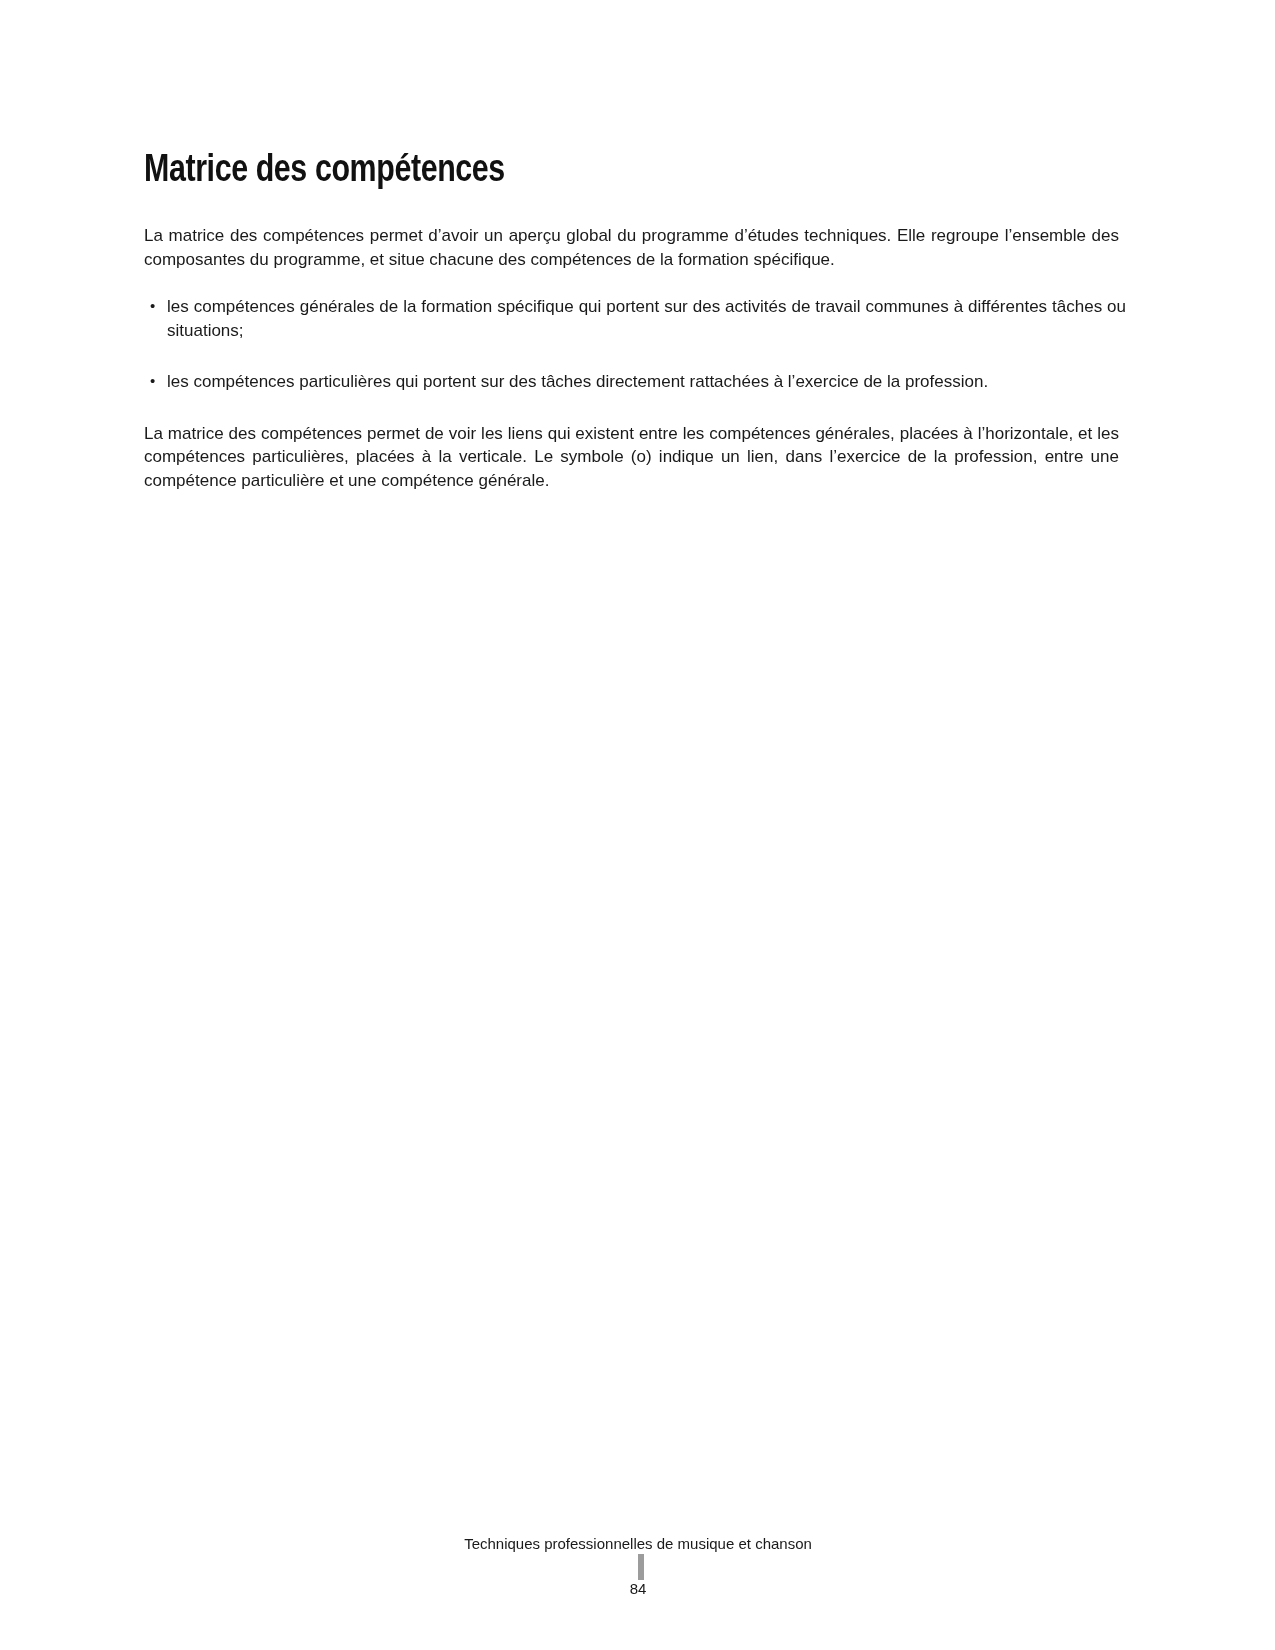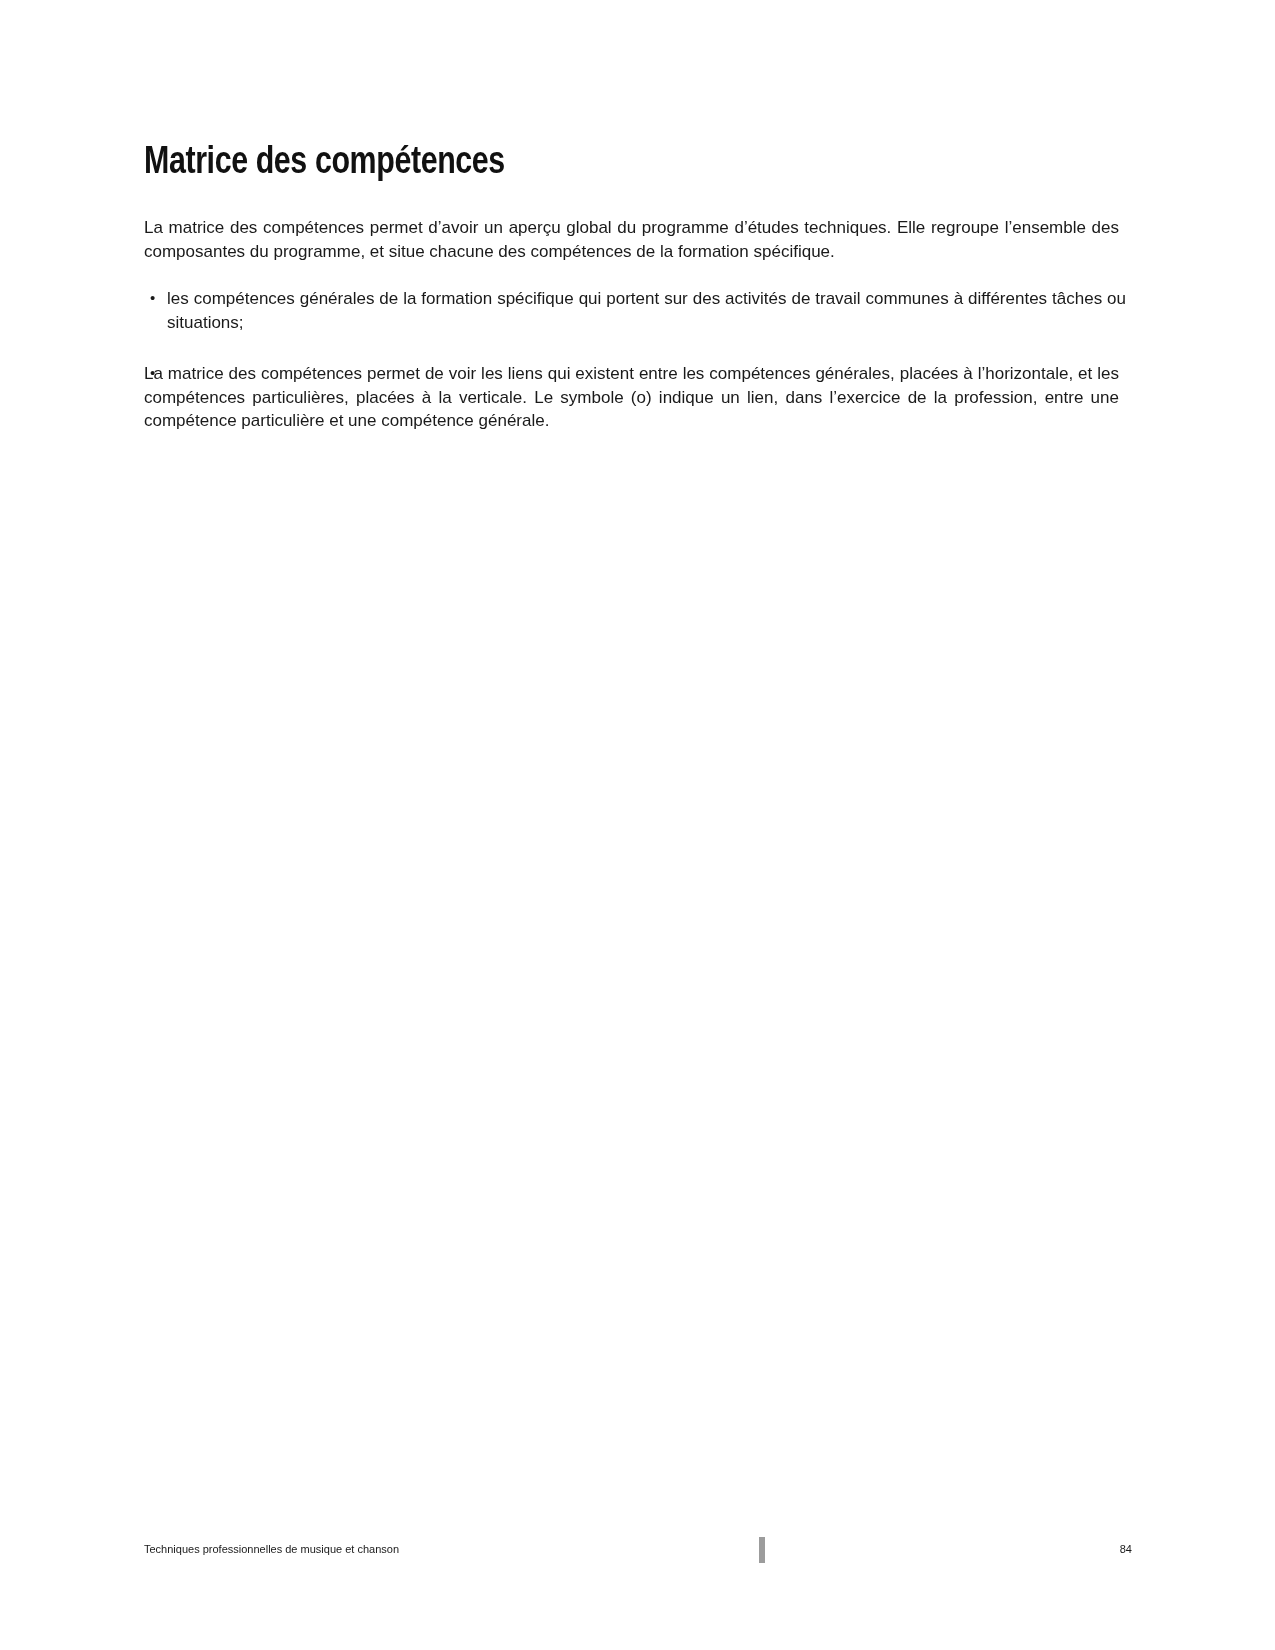--- a/index.html
+++ b/index.html
@@ -13,21 +13,21 @@
     height: 1650px;
     margin: 0 auto;
     background: #ffffff;
     font-family: "Liberation Sans", sans-serif;
     color: #1a1a1a;
     overflow: hidden;
   }
   .content {
     position: absolute;
     left: 144px;
-    top: 138px;
+    top: 146px;
     width: 982px;
   }
   .doc-title {
     font-size: 38px;
     font-weight: 700;
     line-height: 44px;
     margin: 0 0 34px 0;
     letter-spacing: -0.5px;
     transform: scaleX(0.80);
     transform-origin: left center;
@@ -62,24 +62,25 @@
     top: -1px;
     font-size: 15px;
   }
   .footer {
     position: absolute;
     left: 144px;
     top: 1535px;
     width: 988px;
     display: flex;
     align-items: center;
-    justify-content: space-between;
-    font-size: 11px;
+    justify-content: center;
+    font-size: 15px;
     line-height: 17px;
     color: #1a1a1a;
+    flex-direction: column;
   }
   .footer-bar {
     width: 6px;
     height: 26px;
     margin: 2px 7px 0 13px;
     flex: 0 0 auto;
   }
 </style>
 </head>
 <body>
@@ -92,20 +93,21 @@
     <p class="para">La matrice des compétences permet d’avoir un aperçu global du programme d’études techniques. Elle regroupe l’ensemble des composantes du programme, et situe chacune des compétences de la formation spécifique.</p>
 
 
     <ul class="bullet-list">
       <li>
         <span class="bullet-marker">•</span>
         <span>les compétences générales de la formation spécifique qui portent sur des activités de travail communes à différentes tâches ou situations;</span>
       </li>
       <li>
         <span class="bullet-marker">•</span>
+        <span>les compétences particulières qui portent sur des tâches directement rattachées à l’exercice de la profession.</span>
       </li>
     </ul>
 
     <p class="para">La matrice des compétences permet de voir les liens qui existent entre les compétences générales, placées à l’horizontale, et les compétences particulières, placées à la verticale. Le symbole (o) indique un lien, dans l’exercice de la profession, entre une compétence particulière et une compétence générale.</p>
 
 
   </div>
 
   <div class="footer">
     <span class="footer-text">Techniques professionnelles de musique et chanson</span>

